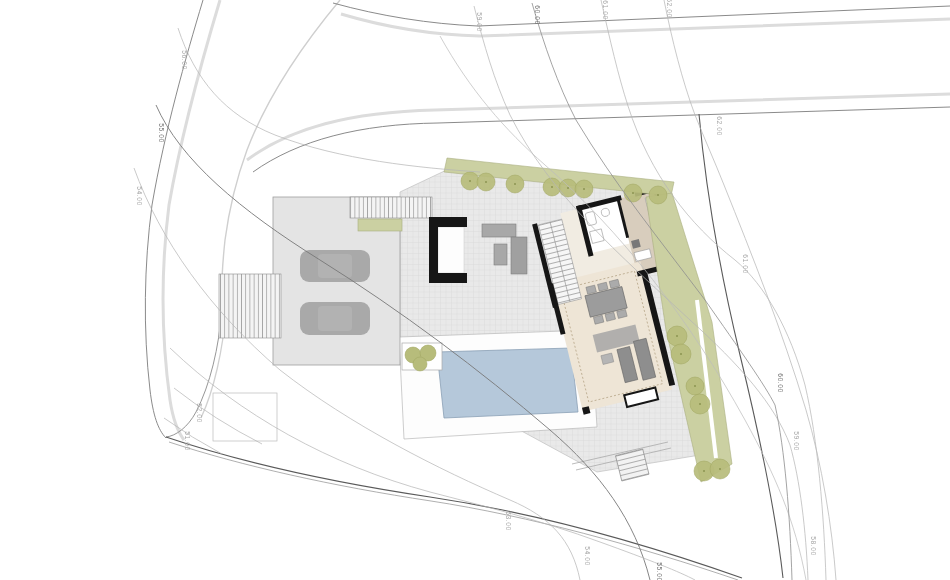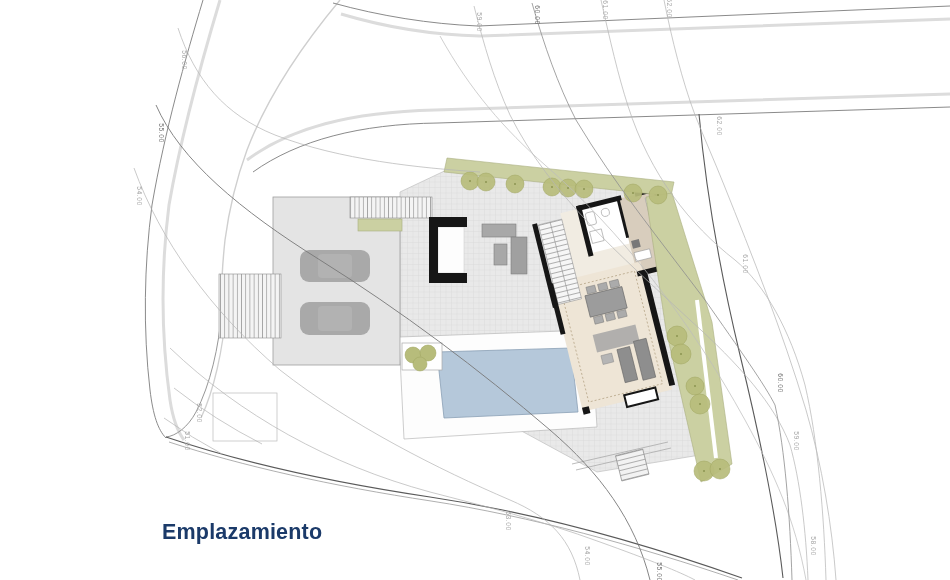--- a/index.html
+++ b/index.html
@@ -242,14 +242,13 @@
       <text class="clbl lbl-light" x="794" y="441" transform="rotate(90 794 441)">59.00</text>
       <text class="clbl lbl-light" x="811" y="546" transform="rotate(90 811 546)">58.00</text>
       <text class="clbl lbl-light" x="197" y="413" transform="rotate(90 197 413)">52.00</text>
       <text class="clbl lbl-light" x="185" y="441" transform="rotate(90 185 441)">51.00</text>
       <text class="clbl lbl-light" x="506" y="521" transform="rotate(90 506 521)">53.00</text>
       <text class="clbl lbl-light" x="585" y="556" transform="rotate(90 585 556)">54.00</text>
       <text class="clbl lbl-dark" x="657" y="572" transform="rotate(90 657 572)">55.00</text>
     </g>
   </svg>
 
-  <div class="plan-title">Emplazamiento</div>
 </div>
 
 </body></html>

